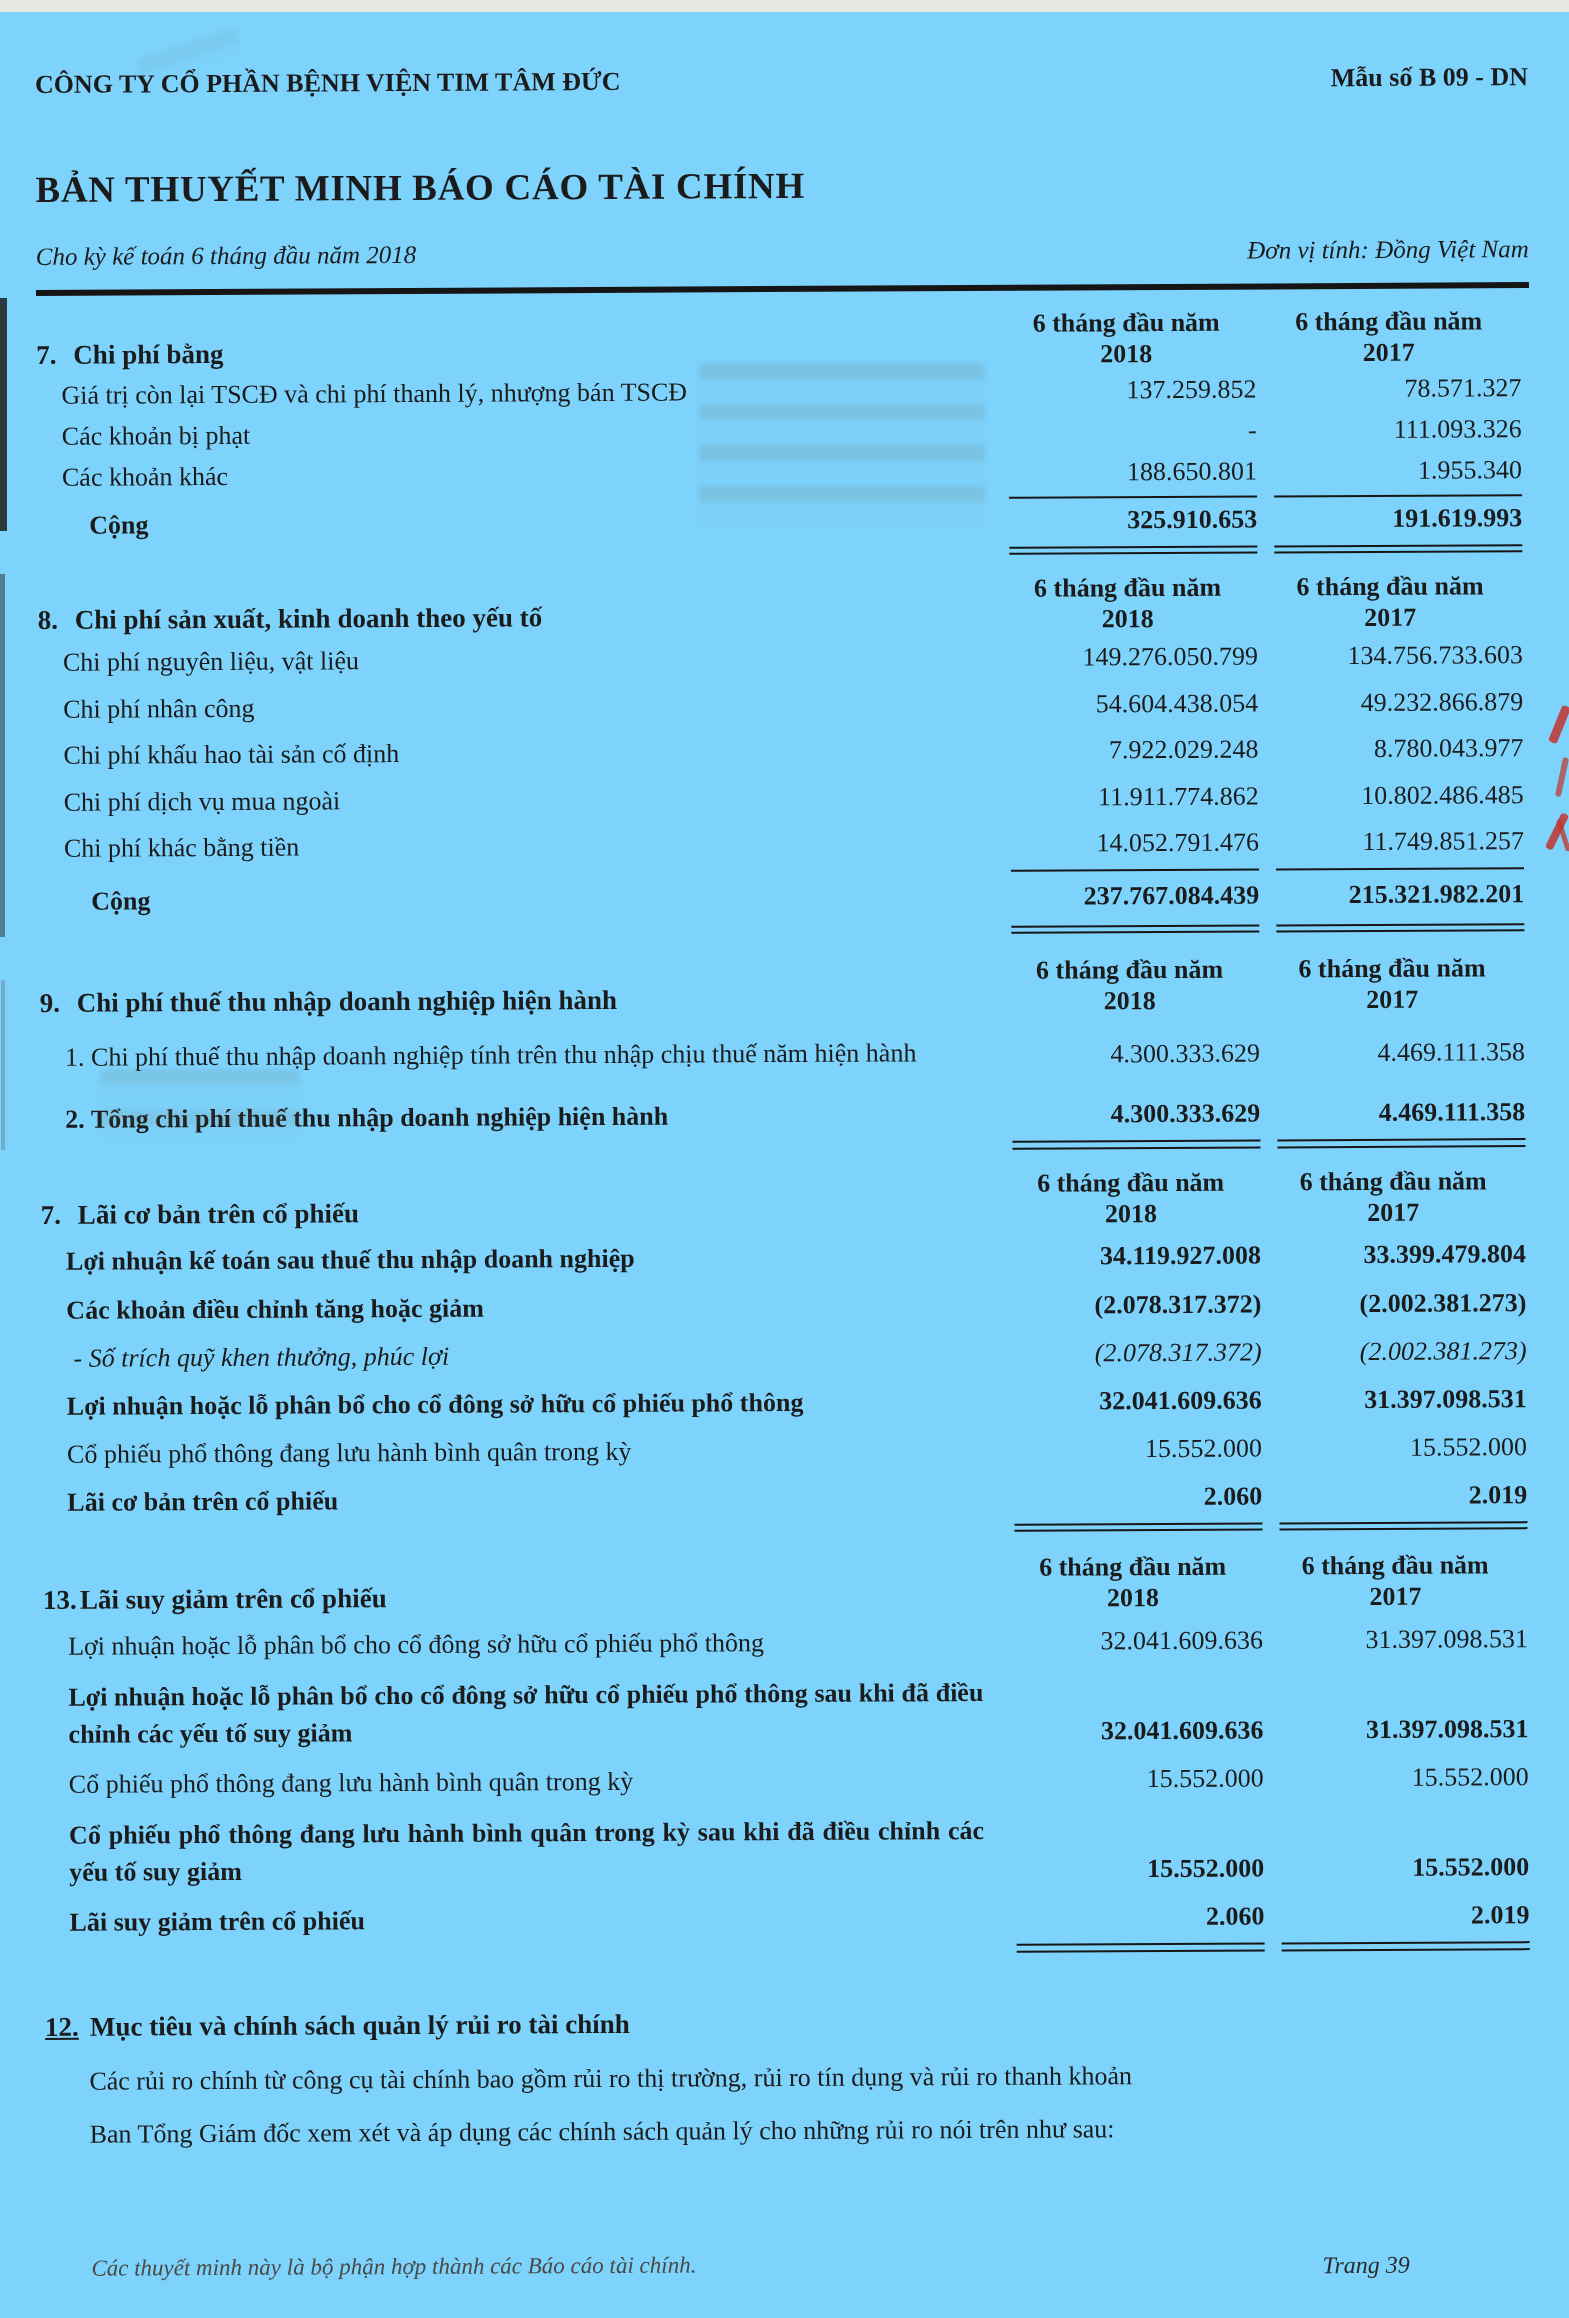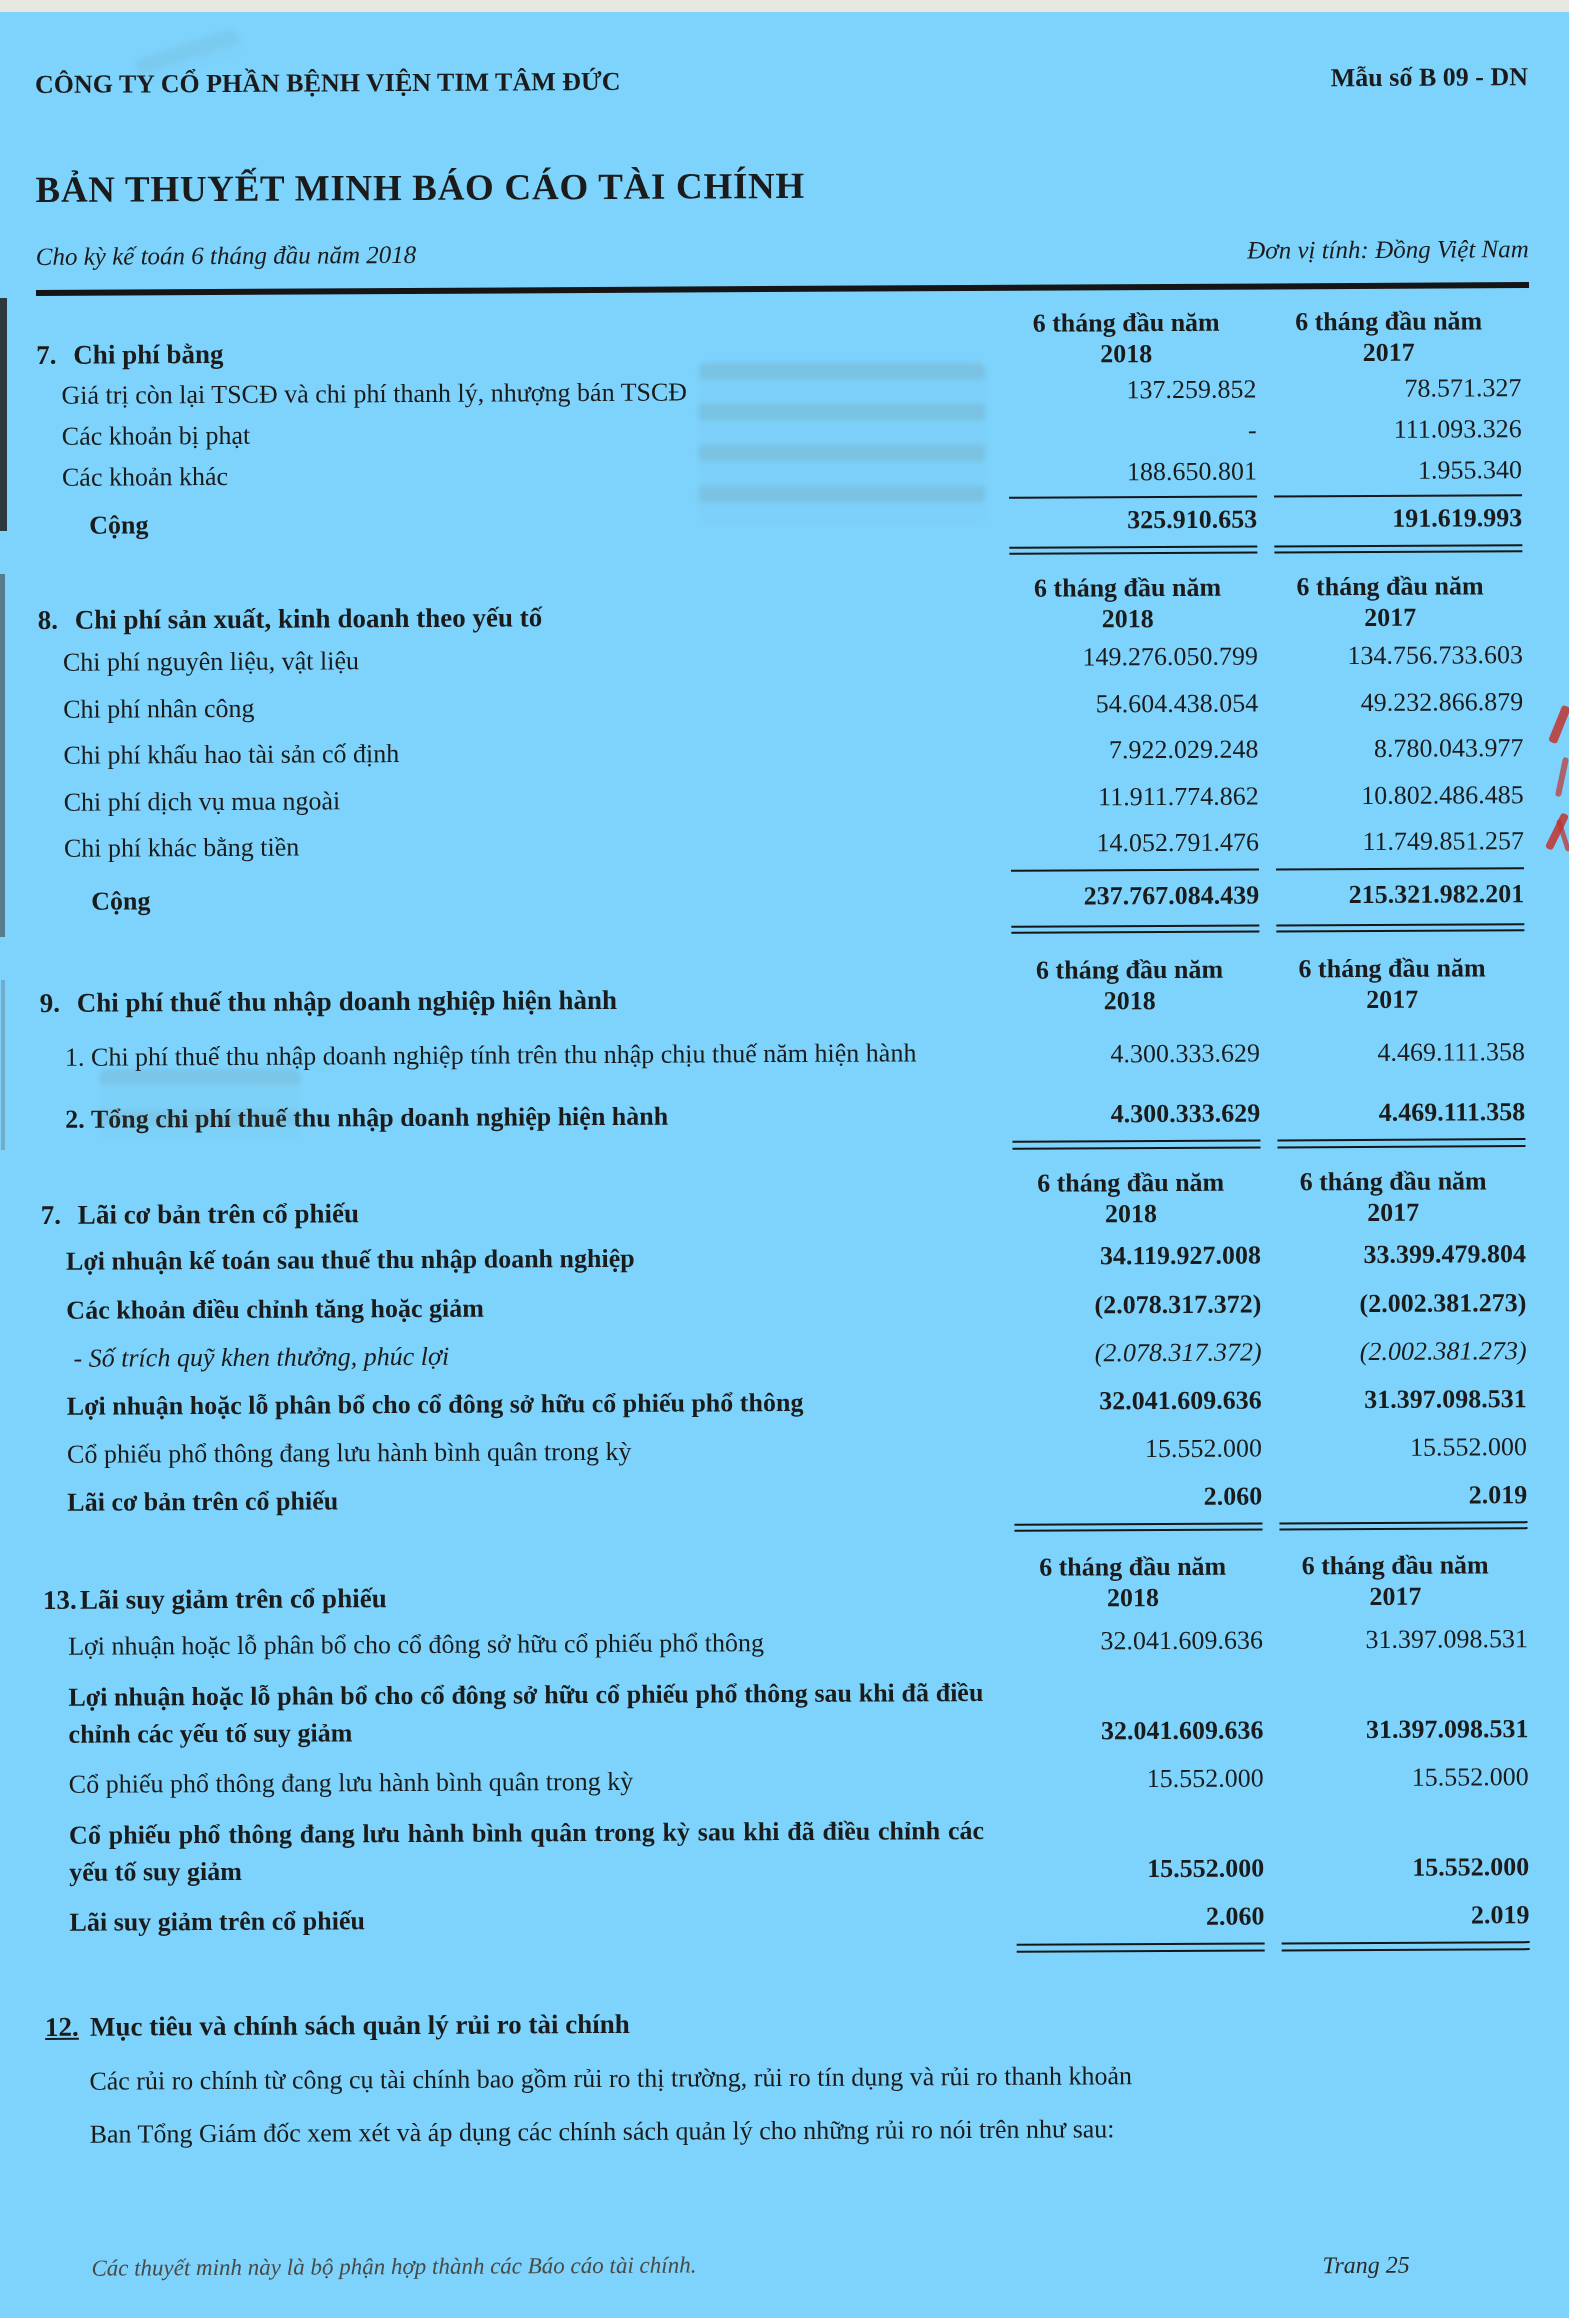--- a/index.html
+++ b/index.html
@@ -331,21 +331,21 @@
     <div class="sec s12">
       <div class="s12-title">
         <span class="sno">12.</span>
         <span>Mục tiêu và chính sách quản lý rủi ro tài chính</span>
       </div>
       <div class="para">Các rủi ro chính từ công cụ tài chính bao gồm rủi ro thị trường, rủi ro tín dụng và rủi ro thanh khoản</div>
       <div class="para">Ban Tổng Giám đốc xem xét và áp dụng các chính sách quản lý cho những rủi ro nói trên như sau:</div>
     </div>
 
     <div class="footnote">Các thuyết minh này là bộ phận hợp thành các Báo cáo tài chính.</div>
-    <div class="pageno">Trang 25</div>
+    <div class="pageno">Trang 39</div>
   </div>
 
   <div class="smudge sm1"></div>
   <div class="smudge sm2"></div>
   <div class="smudge sm3"></div>
   <div class="edge e1"></div>
   <div class="edge e2"></div>
   <div class="edge e3"></div>
   <div class="redmark rm1"></div>
   <div class="redmark rm2"></div>

